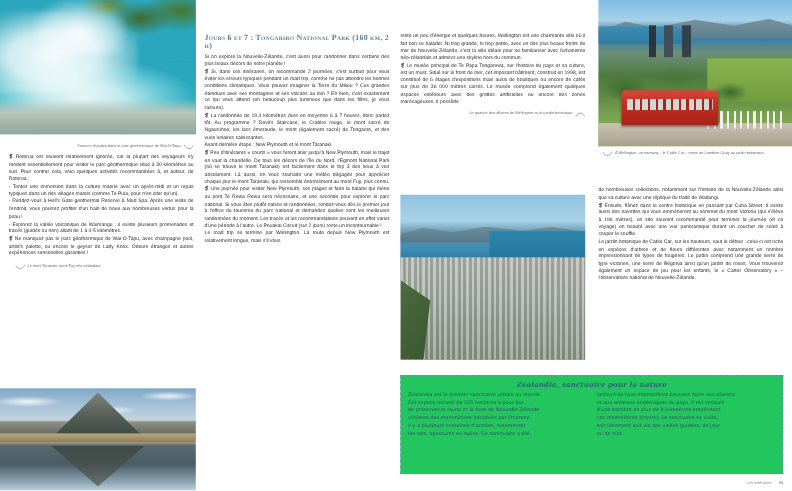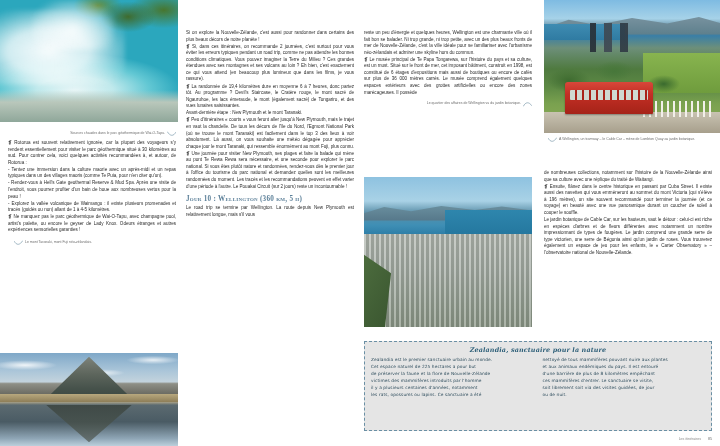--- a/index.html
+++ b/index.html
@@ -186,21 +186,21 @@
     position:absolute; right:4%; bottom:12%; width:40%; height:12%;
     background: repeating-linear-gradient(90deg, #f2f0ea 0 2px, rgba(255,255,255,0) 2px 6px);
   }
 
   
   #zealandia-box {
     position: absolute;
     left: 364px; top: 341px; width: 348px; height: 90px;
     border: 1px dashed #6a8fa4;
     padding: 4px 6px 3px 6px;
-    background: #e5e5e5;
+    background: #22c55e;
   }
   #zealandia-box .z-title {
     font-family: "DejaVu Serif", serif;
     font-style: italic;
     font-weight: 700;
     font-size: 6.4px;
     color: #2f6079;
     text-align: center;
     margin-bottom: 3px;
     letter-spacing: .15px;
@@ -286,33 +286,33 @@
       <span class="swoosh">
         <svg width="9" height="6" viewBox="0 0 9 6">
             <path d="M8.5 1 C6 5.2, 2.5 5.6, 0.5 1.6" stroke="#8aa6b5" stroke-width="0.8" fill="none" stroke-linecap="round"></path>
           </svg>
       </span>
       <span>Le mont Taranaki, mont Fuji néo-zélandais.</span>
     </div>
   </div>
 
   <div class="col" id="col2">
+    <div class="sec-head first">Jours 6 et 7 : Tongariro National Park (160 km, 2 h)</div>
     <div class="body-text">
       <p>Si on explore la Nouvelle-Zélande, c'est aussi pour randonner dans certains des plus beaux décors de notre planète !</p>
       <p><span class="para-mark">❡</span> <span>Si, dans ces itinéraires, on recommande 2 journées, c'est surtout pour vous éviter les erreurs typiques pendant un road trip, comme ne pas attendre les bonnes conditions climatiques. Vous pouvez imaginer la Terre du Milieu ? Ces grandes étendues avec ses montagnes et ses volcans au loin ? Eh bien, c'est exactement ce qui vous attend (en beaucoup plus lumineux que dans les films, je vous rassure).</span></p>
       <p><span class="para-mark">❡</span> <span>La randonnée de 19,4 kilomètres dure en moyenne 6 à 7 heures, donc partez tôt. Au programme ? Devil's Staircase, le Cratère rouge, le mont sacré de Ngauruhoe, les lacs émeraude, le mont (également sacré) de Tongariro, et des vues lunaires saisissantes.</span></p>
     </div>
 
     <div class="body-text">
       <p>Avant-dernière étape : New Plymouth et le mont Taranaki.</p>
       <p><span class="para-mark">❡</span> <span>Peu d'itinéraires « courts » vous feront aller jusqu'à New Plymouth, mais le trajet en vaut la chandelle. De tous les décors de l'île du Nord, l'Egmont National Park (où se trouve le mont Taranaki) est facilement dans le top 3 des lieux à voir absolument. Là aussi, on vous souhaite une météo dégagée pour apprécier chaque jour le mont Taranaki, qui ressemble énormément au mont Fuji, plus connu.</span></p>
       <p><span class="para-mark">❡</span> <span>Une journée pour visiter New Plymouth, ses plages et faire la balade qui mène au pont Te Rewa Rewa sera nécessaire, et une seconde pour explorer le parc national. Si vous êtes plutôt nature et randonnées, rendez-vous dès le premier jour à l'office du tourisme du parc national et demandez quelles sont les meilleures randonnées du moment. Les tracés et les recommandations peuvent en effet varier d'une période à l'autre. Le Pouakai Circuit (sur 2 jours) reste un incontournable !</span></p>
     </div>
 
-    <div class="sec-head">Jour 10 : Wellington (360 km, 5 h)</div>
     <div class="body-text">
       <p>Le road trip se termine par Wellington. La route depuis New Plymouth est relativement longue, mais s'il vous</p>
     </div>
   </div>
 
   <div class="col" id="col3">
     <div class="body-text">
       <p>reste un peu d'énergie et quelques heures, Wellington est une charmante ville où il fait bon se balader. Ni trop grande, ni trop petite, avec un des plus beaux fronts de mer de Nouvelle-Zélande, c'est la ville idéale pour se familiariser avec l'urbanisme néo-zélandais et admirer une skyline hors du commun.</p>
       <p><span class="para-mark">❡</span> <span>Le musée principal de Te Papa Tongarewa, sur l'histoire du pays et sa culture, est un must. Situé sur le front de mer, cet imposant bâtiment, construit en 1998, est constitué de 6 étages d'expositions mais aussi de boutiques ou encore de cafés sur plus de 36 000 mètres carrés. Le musée comprend également quelques espaces extérieurs avec des grottes artificielles ou encore des zones marécageuses. Il possède</span></p>
     </div>

